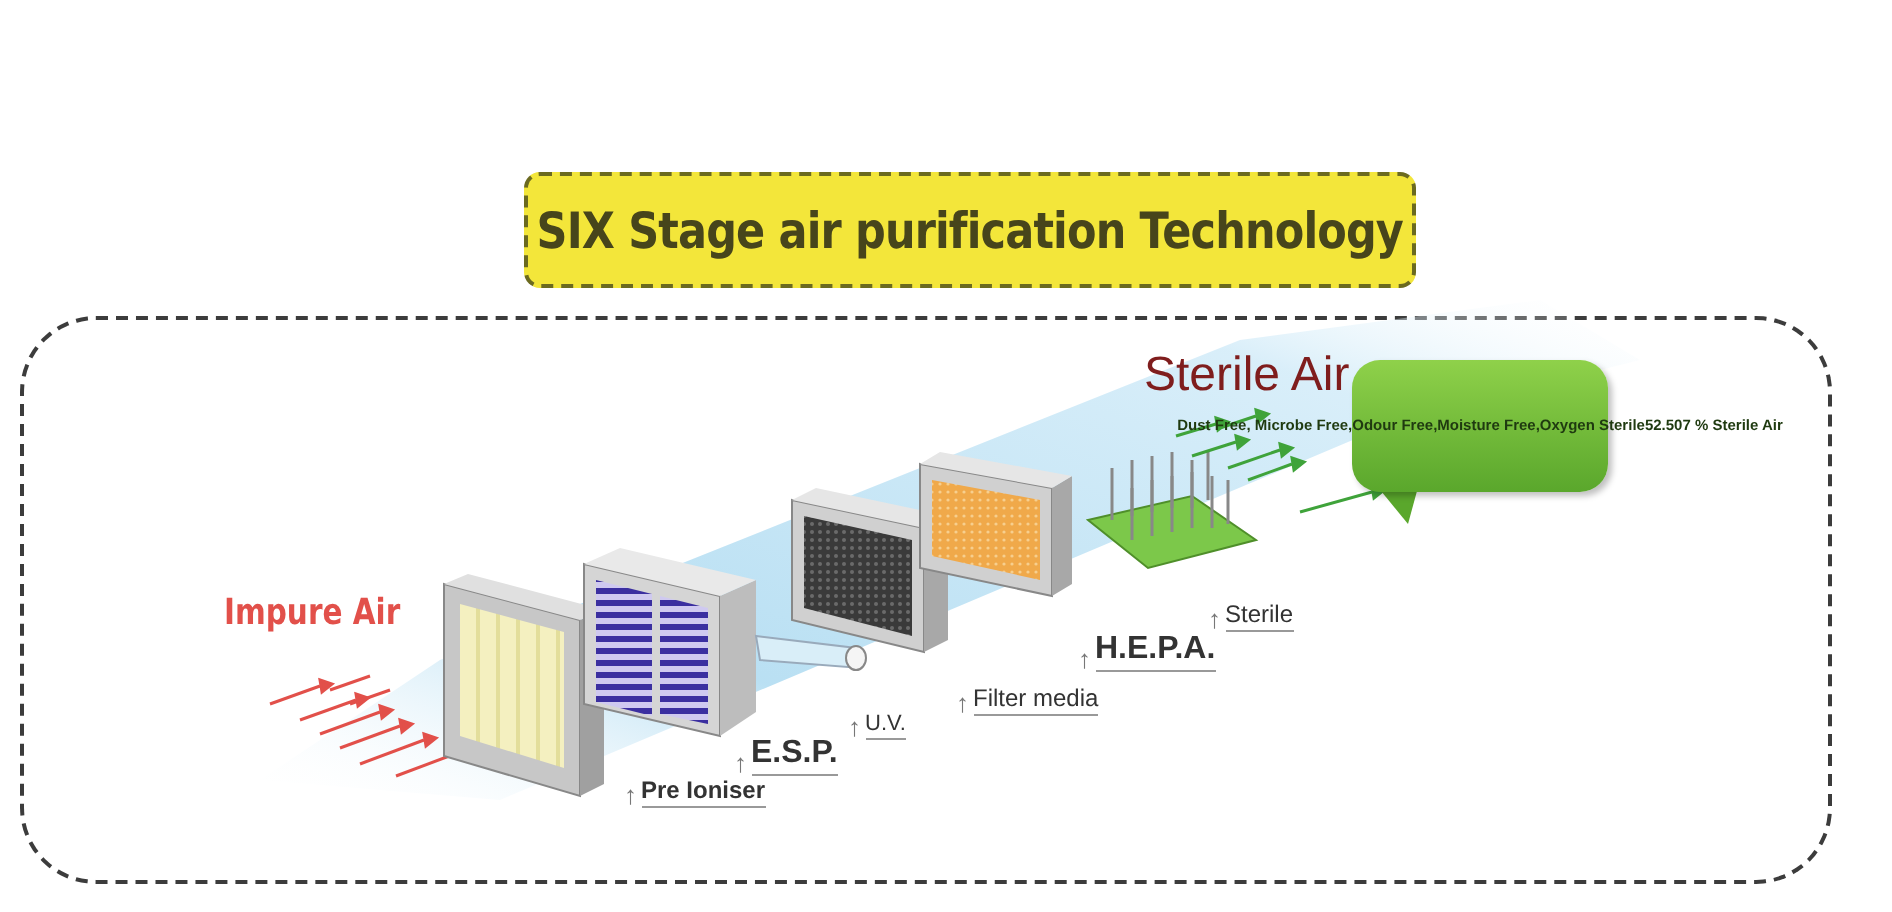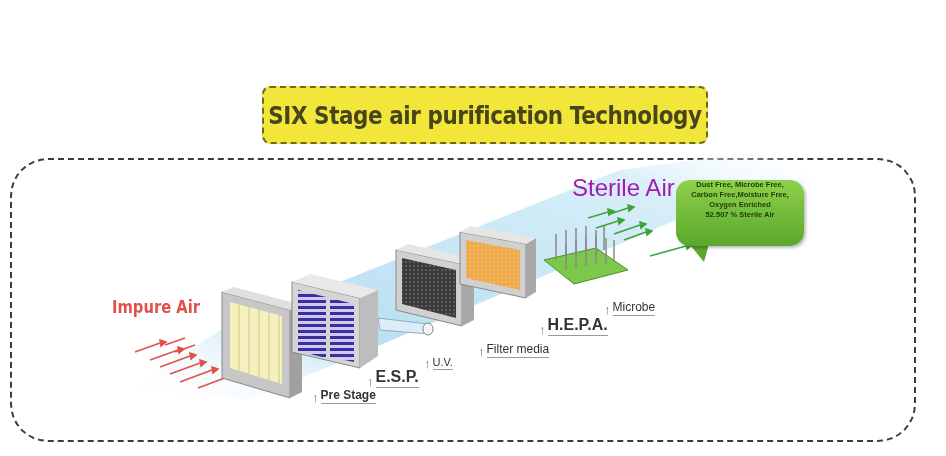--- a/index.html
+++ b/index.html
@@ -36,27 +36,27 @@
     border-bottom:1px solid #999; padding-bottom:1px;
   }
   .impure {
     position:absolute; left:112px; top:296px;
     font-family:"DejaVu Sans", sans-serif; font-weight:bold;
     font-size:18px; color:#e2504a; transform:scaleX(0.82); transform-origin:left;
     white-space:nowrap;
   }
   .sterile {
     position:absolute; left:572px; top:174px;
-    font-size:24px; color:#a21caf; white-space:nowrap;
+    font-size:24px; color:#7f1d1d; white-space:nowrap;
   }
   .bubble {
     position:absolute; left:676px; top:180px; width:128px; height:66px;
     background:linear-gradient(#8fd14a,#5aa72c); border-radius:14px;
     box-shadow:2px 2px 3px rgba(0,0,0,0.25);
-    display:flex; flex-direction:column; align-items:center; justify-content:flex-start;
+    display:flex; flex-direction:row; align-items:center; justify-content:center;
   }
   .bubble-tail {
     position:absolute; left:690px; top:240px; width:0; height:0;
     border-left:10px solid transparent; border-right:14px solid transparent;
     border-top:22px solid #5aa72c; transform:skewX(20deg);
   }
   .bubble .line {
     font-size:7.5px; font-weight:bold; color:#1f3a10; line-height:10px;
     white-space:nowrap;
   }
@@ -182,41 +182,41 @@
       <polygon points="686,243 692,245 687,249"></polygon>
   </g>
 </svg>
 
 <div class="impure">Impure Air</div>
 <div class="sterile">Sterile Air</div>
 
 <div class="bubble-tail"></div>
 <div class="bubble">
   <span class="line">Dust Free, Microbe Free,</span>
-  <span class="line">Carbon Free,Moisture Free,</span>
-  <span class="line">Oxygen Enriched</span>
+  <span class="line">Odour Free,Moisture Free,</span>
+  <span class="line">Oxygen Sterile</span>
   <span class="line">52.507 % Sterile Air</span>
 </div>
 
 <div class="label" style="left:312px; top:388px; font-size:12px; font-weight:bold;">
   <span class="arrow">↑</span>
-  <span class="txt">Pre Stage</span>
+  <span class="txt">Pre Ioniser</span>
 </div>
 <div class="label" style="left:367px; top:368px; font-size:16px; font-weight:bold;">
   <span class="arrow">↑</span>
   <span class="txt">E.S.P.</span>
 </div>
 <div class="label" style="left:424px; top:356px; font-size:11px;">
   <span class="arrow">↑</span>
   <span class="txt">U.V.</span>
 </div>
 <div class="label" style="left:478px; top:342px; font-size:12px;">
   <span class="arrow">↑</span>
   <span class="txt">Filter media</span>
 </div>
 <div class="label" style="left:539px; top:316px; font-size:16px; font-weight:bold;">
   <span class="arrow">↑</span>
   <span class="txt">H.E.P.A.</span>
 </div>
 <div class="label" style="left:604px; top:300px; font-size:12px;">
   <span class="arrow">↑</span>
-  <span class="txt">Microbe</span>
+  <span class="txt">Sterile</span>
 </div>
 
 </body></html>

